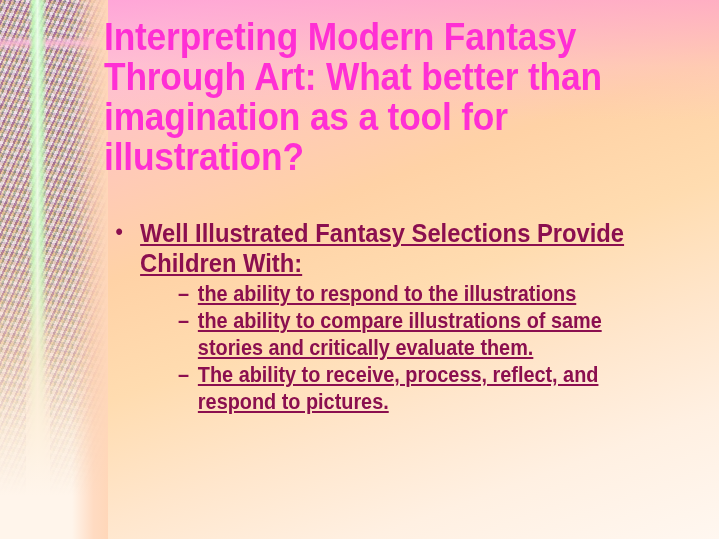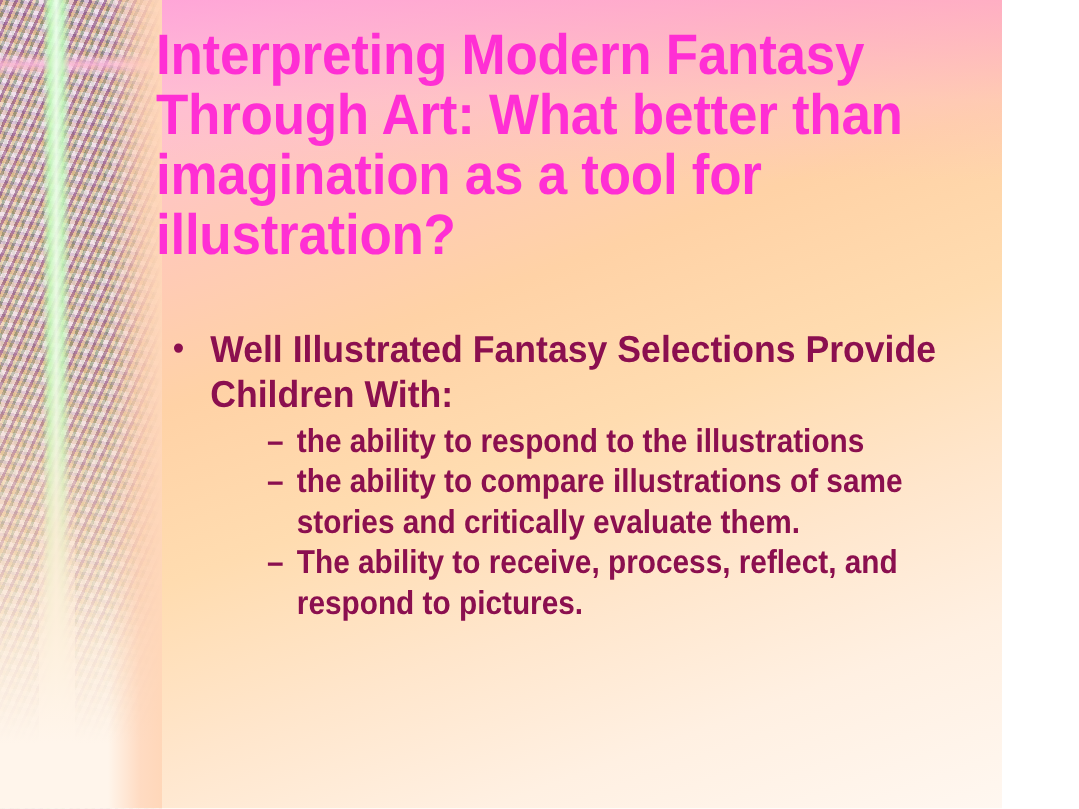--- a/index.html
+++ b/index.html
@@ -7,21 +7,21 @@
     padding: 0;
   }
   body {
     width: 719px;
     height: 539px;
     overflow: hidden;
     font-family: "Liberation Sans", sans-serif;
   }
   #slide {
     position: relative;
-    width: 668px;
+    width: 719px;
     height: 539px;
     overflow: hidden;
     background:
       linear-gradient(160deg,
         #ffb3e6 0%,
         #ffc0d8 10%,
         #ffc9b9 26%,
         #ffd2a6 40%,
         #ffdcb0 55%,
         #ffe6cc 70%,
@@ -122,20 +122,21 @@
     left: 104px;
     top: 218px;
     width: 610px;
     color: #8b0f4f;
     font-weight: bold;
   }
   ul.lvl1 {
     margin: 0;
     padding: 0;
     list-style: none;
+    text-decoration: underline;
   }
   li.bullet1 {
     position: relative;
     font-size: 25px;
     line-height: 30px;
     padding-left: 38px;
     margin-bottom: 2px;
     transform: scaleX(0.95);
     transform-origin: left top;
   }

